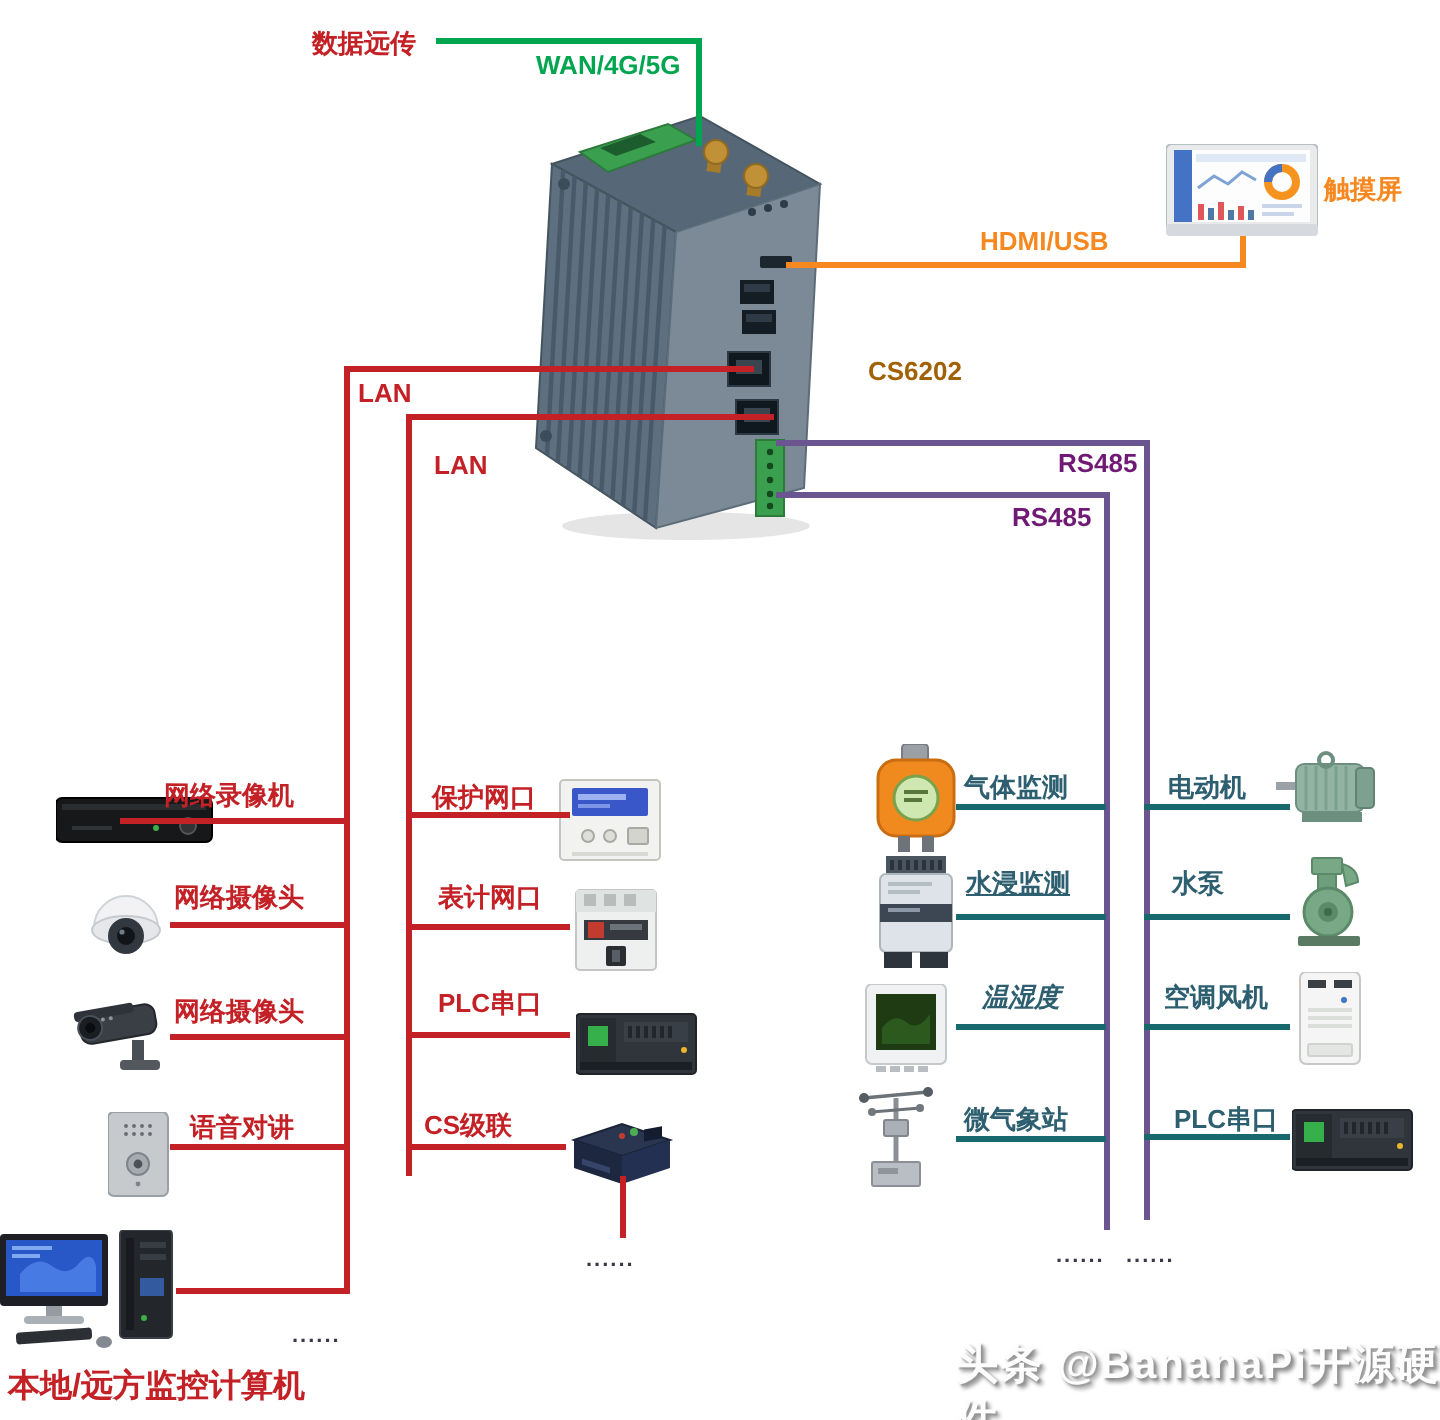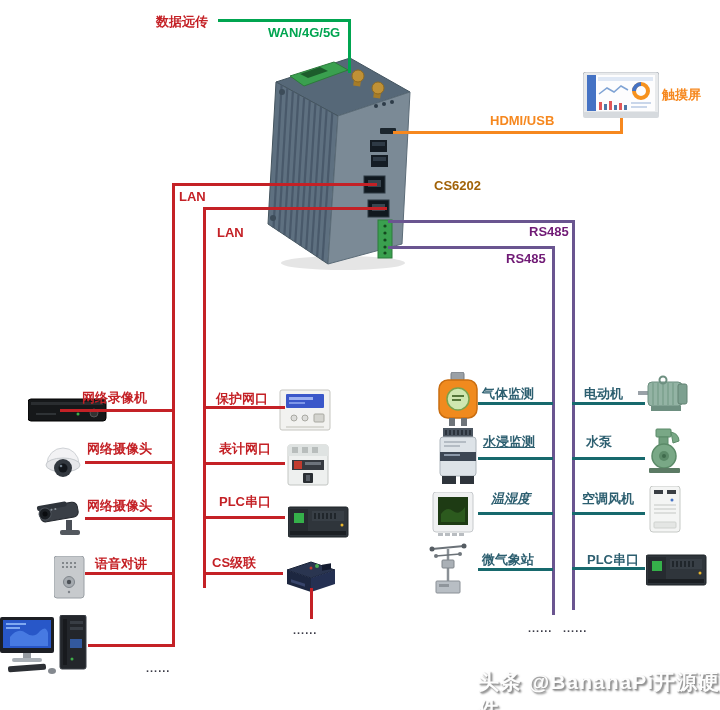--- a/index.html
+++ b/index.html
@@ -76,20 +76,21 @@
   <div class="lbl navy" style="left:434px;top:178px;">CS6202</div>
   <div class="lbl red" style="left:179px;top:189px;">LAN</div>
   <div class="lbl red" style="left:217px;top:225px;">LAN</div>
   <div class="lbl steel" style="left:529px;top:224px;">RS485</div>
   <div class="lbl steel" style="left:506px;top:251px;">RS485</div>
 
   <div class="lbl red" style="left:82px;top:389px;">网络录像机</div>
   <div class="lbl red" style="left:87px;top:440px;">网络摄像头</div>
   <div class="lbl red" style="left:87px;top:497px;">网络摄像头</div>
   <div class="lbl red" style="left:95px;top:555px;">语音对讲</div>
+  <div class="lbl red big" style="left:4px;top:683px;">本地/远方监控计算机</div>
 
   <div class="lbl red" style="left:216px;top:390px;">保护网口</div>
   <div class="lbl red" style="left:219px;top:440px;">表计网口</div>
   <div class="lbl red" style="left:219px;top:493px;">PLC串口</div>
   <div class="lbl red" style="left:212px;top:554px;">CS级联</div>
 
   <div class="lbl teal" style="left:482px;top:385px;">气体监测</div>
   <div class="lbl teal" style="left:483px;top:433px;text-decoration:underline;">水浸监测</div>
   <div class="lbl teal" style="left:491px;top:490px;font-style:italic;">温湿度</div>
   <div class="lbl teal" style="left:482px;top:551px;">微气象站</div>

